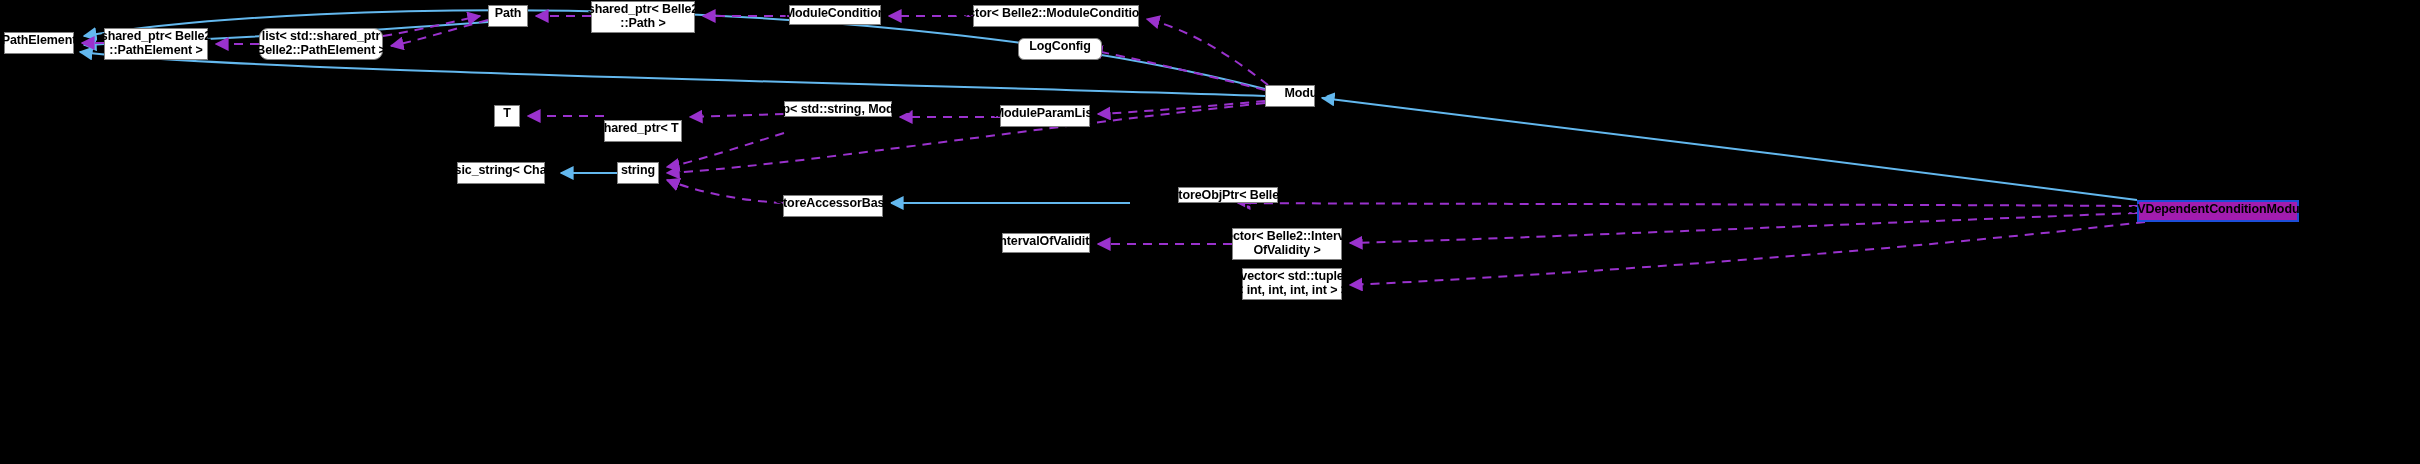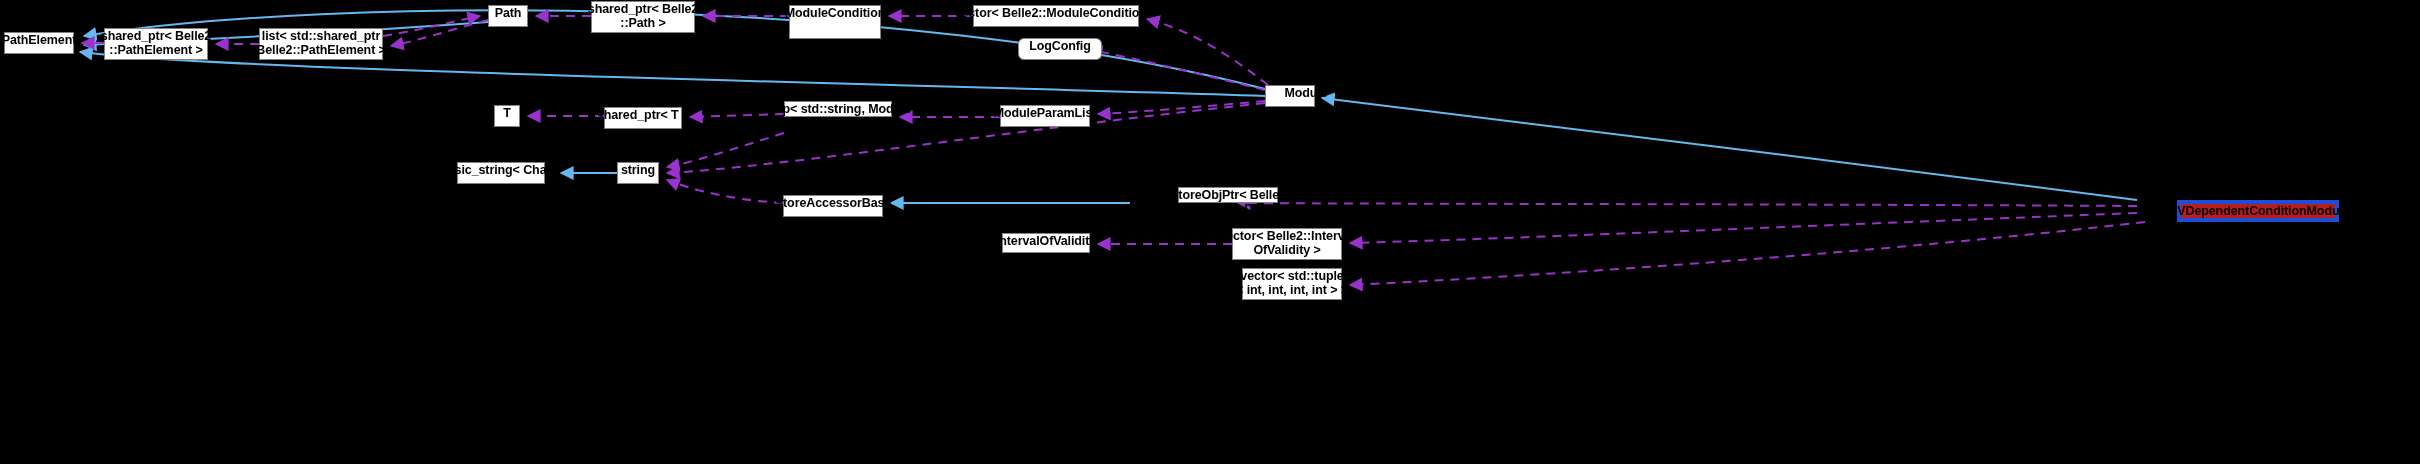--- a/index.html
+++ b/index.html
@@ -34,23 +34,22 @@
     justify-content: center;
     text-align: center;
     line-height: 1.12;
     font-size: 12.5px;
     white-space: pre;
     letter-spacing: -0.1px;
     z-index: 5;
     font-weight: bold;
   }
   .node.focus {
-    background: #b91c1c;
-    border: 4px solid #1d4ed8;
-    margin-left: 40px;
+    background: #a21caf;
+    border: 2px solid #1d4ed8;
   }
   .node .label {
     display: block;
     padding: 0 4px;
   }
 </style>
 </head>
 <body>
 
 <div id="canvas">
@@ -95,31 +94,31 @@
       <path d="M 1232 244 L 1098 244"></path>
       <path d="M 2137 213 C 1800 226 1480 240 1350 243"></path>
       <path d="M 2145 222 C 1850 256 1500 278 1350 285"></path>
     </g>
   </svg>
 
   <div id="nodes">
       <div class="node" style="left: 4px; top: 32px; width: 70px; height: 22px;"><span class="label">PathElement</span></div>
       <div class="node" style="left: 104px; top: 28px; width: 104px; height: 32px;"><span class="label">shared_ptr&lt; Belle2
 ::PathElement &gt;</span></div>
-      <div class="node" style="left: 259px; top: 28px; width: 124px; height: 32px;"><span class="label">list&lt; std::shared_ptr
+      <div class="node" style="left: 259px; top: 28px; width: 124px; height: 32px; border-radius: 9px;"><span class="label">list&lt; std::shared_ptr
 &lt; Belle2::PathElement &gt; &gt;</span></div>
       <div class="node" style="left: 488px; top: 5px; width: 40px; height: 22px;"><span class="label">Path</span></div>
       <div class="node" style="left: 591px; top: 1px; width: 104px; height: 32px;"><span class="label">shared_ptr&lt; Belle2
 ::Path &gt;</span></div>
-      <div class="node" style="left: 789px; top: 5px; width: 92px; height: 34px;"><span class="label">ModuleCondition</span></div>
+      <div class="node" style="left: 789px; top: 5px; width: 92px; height: 20px;"><span class="label">ModuleCondition</span></div>
       <div class="node" style="left: 973px; top: 5px; width: 166px; height: 22px;"><span class="label">vector&lt; Belle2::ModuleCondition &gt;</span></div>
       <div class="node" style="left: 1018px; top: 38px; width: 84px; height: 22px; border-radius: 6px;"><span class="label">LogConfig</span></div>
       <div class="node" style="left: 1265px; top: 85px; width: 50px; height: 22px; padding-left: 32px;"><span class="label">Module</span></div>
       <div class="node" style="left: 494px; top: 105px; width: 26px; height: 22px;"><span class="label">T</span></div>
-      <div class="node" style="left: 604px; top: 107px; width: 78px; height: 22px;"><span class="label">shared_ptr&lt; T &gt;</span></div>
+      <div class="node" style="left: 604px; top: 120px; width: 78px; height: 22px;"><span class="label">shared_ptr&lt; T &gt;</span></div>
       <div class="node" style="left: 784px; top: 101px; width: 108px; height: 16px;"><span class="label">map&lt; std::string, Module
 ParamPtr &gt;</span></div>
       <div class="node" style="left: 1000px; top: 105px; width: 90px; height: 22px;"><span class="label">ModuleParamList</span></div>
       <div class="node" style="left: 457px; top: 162px; width: 88px; height: 22px;"><span class="label">basic_string&lt; Char &gt;</span></div>
       <div class="node" style="left: 617px; top: 162px; width: 42px; height: 22px;"><span class="label">string</span></div>
       <div class="node" style="left: 783px; top: 195px; width: 100px; height: 22px;"><span class="label">StoreAccessorBase</span></div>
       <div class="node" style="left: 1178px; top: 187px; width: 100px; height: 16px;"><span class="label">StoreObjPtr&lt; Belle2
 ::EventMetaData &gt;</span></div>
       <div class="node focus" style="left: 2137px; top: 200px; width: 162px; height: 22px;"><span class="label">IoVDependentConditionModule</span></div>
       <div class="node" style="left: 1002px; top: 233px; width: 88px; height: 20px;"><span class="label">IntervalOfValidity</span></div>

